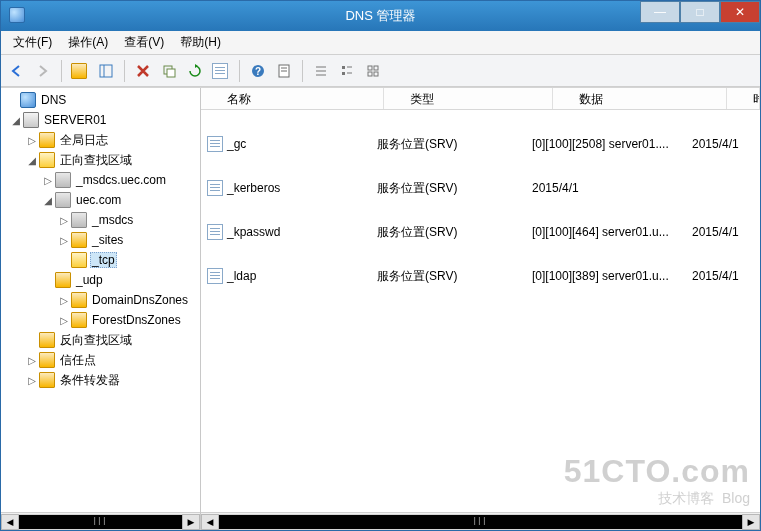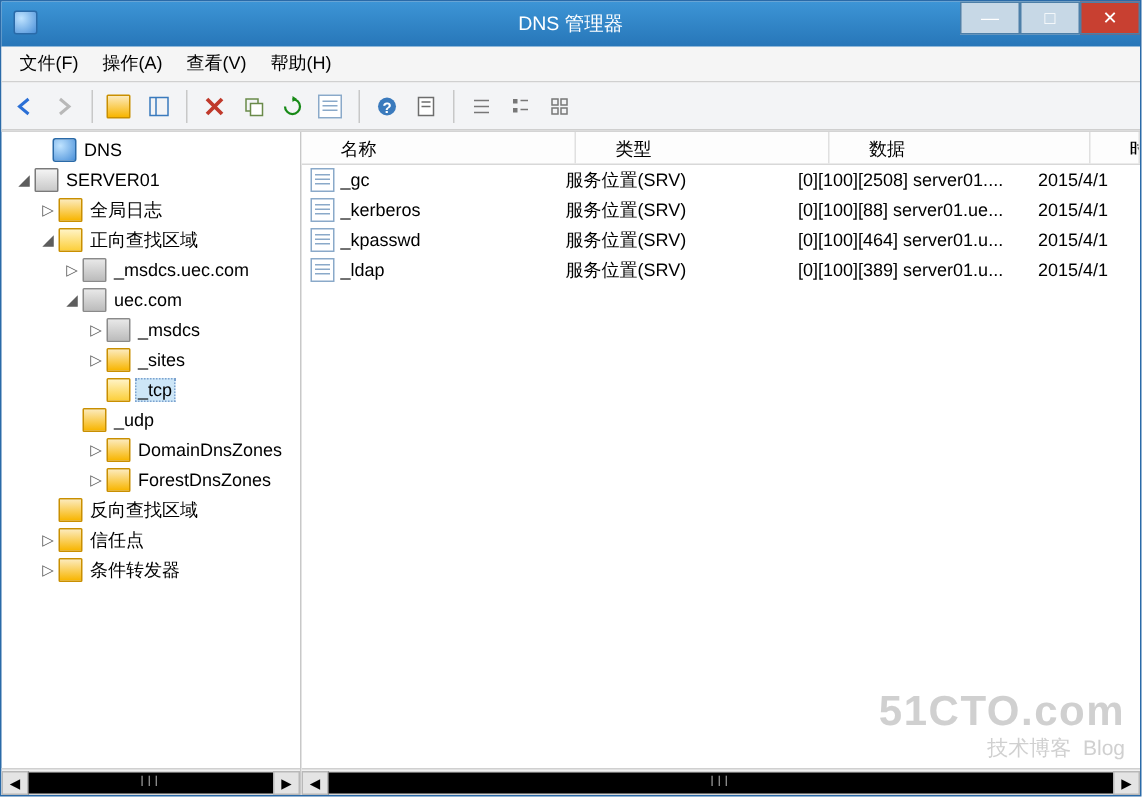--- a/index.html
+++ b/index.html
@@ -20,28 +20,28 @@
   .tree-inner { flex:1; overflow:auto; padding:2px 0; font-size:12px; }
   .tnode { display:flex; align-items:center; height:20px; white-space:nowrap; padding-right:4px;}
   .twister { width:14px; text-align:center; color:#5d5d5d; font-size:10px; cursor:default;}
   .ticon { width:16px; height:16px; margin-right:3px; flex-shrink:0; }
   .tlabel { padding:0 2px; }
   .tlabel.selected { background:#cde6f7; border:1px dotted #7da2ce; padding:0 1px;}
   .list { flex:1; display:flex; flex-direction:column; overflow:hidden;}
   .colhead { height:22px; display:flex; background:#fdfdfd; border-bottom:1px solid #d8d8d8; font-size:12px;}
   .colcell { border-right:1px solid #e0e0e0; padding:3px 6px 0 6px; overflow:hidden; text-overflow:ellipsis; white-space:nowrap;margin-left:20px;}
   .rows { flex:1; overflow:auto; font-size:12px; }
-  .row { display:flex; height:20px; align-items:center; }
+  .row { display:flex; height:20px; align-items:center;margin-top:24px; }
   .rcell { padding:0 6px; overflow:hidden; text-overflow:ellipsis; white-space:nowrap; display:flex; align-items:center;}
   .rcell .ricon { width:16px; height:16px; margin-right:4px; flex-shrink:0;}
   .hscroll { height:18px; border-top:1px solid #d0d0d0; background:#f0f0f0; display:flex; align-items:center; position:relative;}
   .hscroll .arrow { width:18px; height:16px; background:#e4e4e4; border:1px solid #b8b8b8; display:flex; align-items:center; justify-content:center; font-size:9px;}
   .hscroll .track { flex:1; height:16px; background:#000000; border-top:1px solid #d4d4d4; border-bottom:1px solid #d4d4d4; display:flex; align-items:center; justify-content:center; color:#888; font-size:10px; letter-spacing:2px;}
   .watermark { position:absolute; right:10px; bottom:22px; color:rgba(200,200,200,0.85); font-family:Arial,sans-serif; text-align:right; pointer-events:none; }
-  .watermark .big { font-size:28px; font-weight:bold; letter-spacing:1px; }
+  .watermark .big { font-size:32px; font-weight:bold; letter-spacing:1px; }
   .watermark .small { font-size:14px; }
   
   .ic-folder { background:linear-gradient(#fceabb,#f8b500); border:1px solid #c98f00; border-radius:1px; }
   .ic-folder-open { background:linear-gradient(#fff3c4,#fccf3a); border:1px solid #c98f00; border-radius:1px; }
   .ic-folder-grey { background:linear-gradient(#e8e8e8,#bcbcbc); border:1px solid #8a8a8a; border-radius:1px; }
   .ic-page { background:#fff; border:1px solid #8aa9c9; position:relative;}
   .ic-page::before { content:""; position:absolute; left:2px; top:3px; right:2px; height:1px; background:#8aa9c9; box-shadow:0 3px 0 #8aa9c9,0 6px 0 #8aa9c9;}
   .ic-dns{ background:radial-gradient(circle at 30% 30%,#bfe3ff,#4a90d9); border:1px solid #2a6aa8; border-radius:2px;}
   .ic-server{ background:linear-gradient(#f4f4f4,#c9c9c9); border:1px solid #7a7a7a; border-radius:1px;}
 </style>
@@ -152,21 +152,21 @@
           <rect x="2" y="8" width="4" height="4" fill="none" stroke="#777"></rect>
           <rect x="8" y="8" width="4" height="4" fill="none" stroke="#777"></rect>
         </svg>
       </div>
   </div>
 
   <div class="body">
 
     <div class="tree">
       <div class="tree-inner">
-        <div class="tnode" style="padding-left:20px">
+        <div class="tnode" style="padding-left:5px">
             <span class="twister"></span>
             <span class="ticon ic-dns"></span>
             <span class="tlabel">DNS</span>
           </div>
         <div class="tnode" style="padding-left:8px">
             <span class="twister">◢</span>
             <span class="ticon ic-server"></span>
             <span class="tlabel">SERVER01</span>
           </div>
         <div class="tnode" style="padding-left:24px">
@@ -262,21 +262,20 @@
             <div class="rcell" style="width:155px">服务位置(SRV)</div>
             <div class="rcell" style="width:160px">[0][100][2508] server01....</div>
             <div class="rcell" style="flex:1">2015/4/1</div>
           </div>
           <div class="row">
             <div class="rcell" style="width:170px">
               <span class="ricon ic-page"></span>
               <span>_kerberos</span>
             </div>
             <div class="rcell" style="width:155px">服务位置(SRV)</div>
-            <div class="rcell" style="width:160px">[0][100][88] server01.ue...</div>
             <div class="rcell" style="flex:1">2015/4/1</div>
           </div>
           <div class="row">
             <div class="rcell" style="width:170px">
               <span class="ricon ic-page"></span>
               <span>_kpasswd</span>
             </div>
             <div class="rcell" style="width:155px">服务位置(SRV)</div>
             <div class="rcell" style="width:160px">[0][100][464] server01.u...</div>
             <div class="rcell" style="flex:1">2015/4/1</div>

